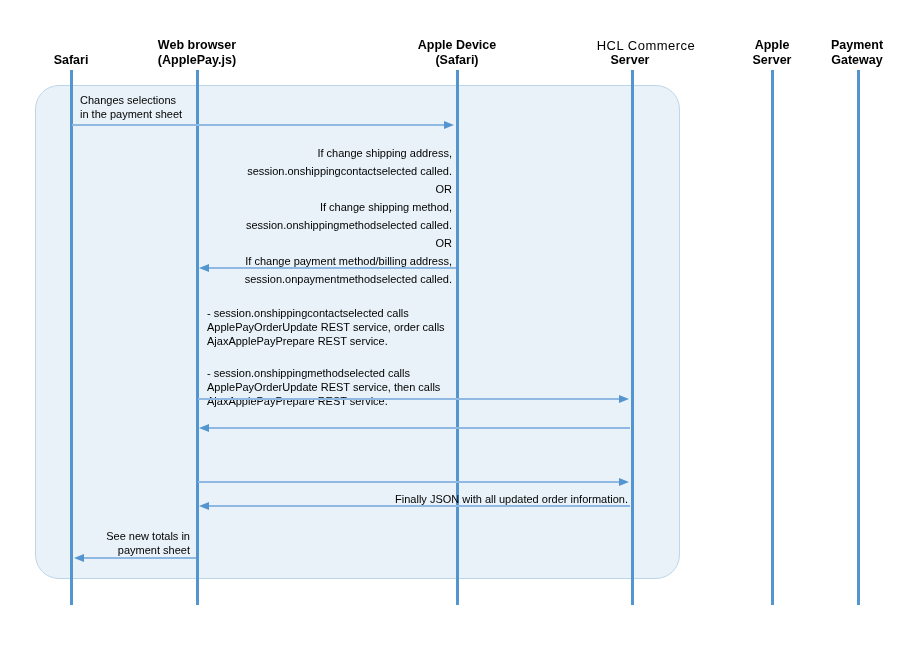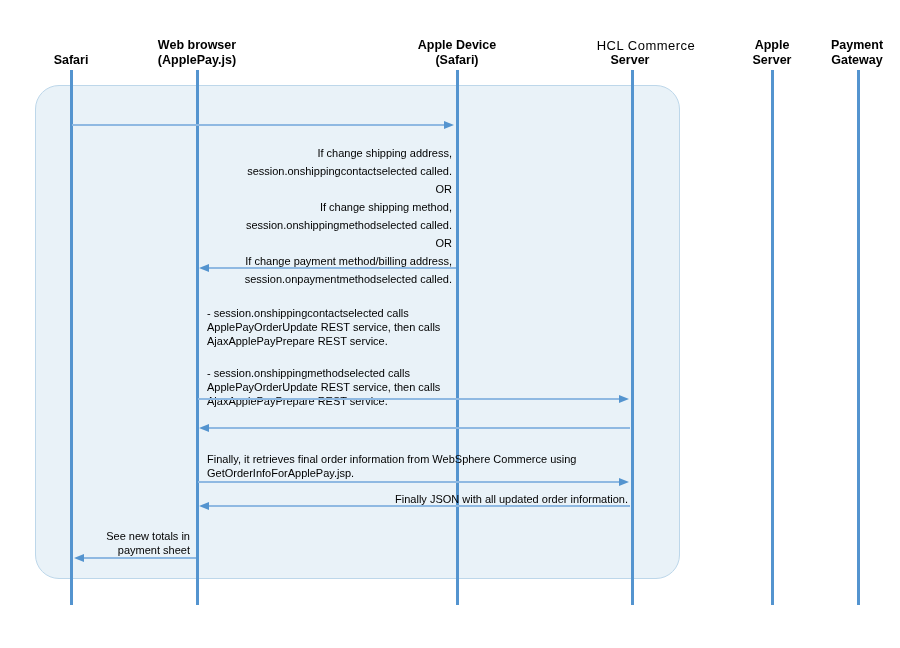--- a/index.html
+++ b/index.html
@@ -118,50 +118,50 @@
   </div>
   <div class="actor" style="left:687px">
     <span>Apple
 Server</span>
   </div>
   <div class="actor" style="left:772px">
     <span>Payment
 Gateway</span>
   </div>
 
+  <div class="msg tight" style="left:80px; top:93px;">Changes selections
+in the payment sheet</div>
   <div class="shaft" style="left:72px; top:124px; width:372px;"></div>
   <div class="head right" style="left:444px; top:121px;"></div>
 
   <div class="msg right-al" style="left:150px; top:144px; width:302px;">If change shipping address,
 session.onshippingcontactselected called.
 OR
 If change shipping method,
 session.onshippingmethodselected called.
 OR
 If change payment method/billing address,
 session.onpaymentmethodselected called.</div>
   <div class="shaft" style="left:209px; top:267px; width:247px;"></div>
   <div class="head left" style="left:199px; top:264px;"></div>
 
   <div class="msg tight" style="left:207px; top:292px; width:265px;">
     <div class="note-para">- session.onshippingcontactselected calls
-ApplePayOrderUpdate REST service, then calls
+ApplePayOrderUpdate REST service, order calls
 AjaxApplePayPrepare REST service.</div>
     <div class="note-para">- session.onshippingmethodselected calls
 ApplePayOrderUpdate REST service, then calls
 AjaxApplePayPrepare REST service.</div>
   </div>
   <div class="shaft" style="left:198px; top:398px; width:421px;"></div>
   <div class="head right" style="left:619px; top:395px;"></div>
 
   <div class="shaft" style="left:209px; top:427px; width:421px;"></div>
   <div class="head left" style="left:199px; top:424px;"></div>
 
-  <div class="msg tight" style="left:207px; top:452px; width:430px;">Finally, it retrieves final order information from WebSphere Commerce using
-GetOrderInfoForApplePay.jsp.</div>
   <div class="shaft" style="left:198px; top:481px; width:421px;"></div>
   <div class="head right" style="left:619px; top:478px;"></div>
 
   <div class="msg right-al" style="left:330px; top:490px; width:298px;">Finally JSON with all updated order information.</div>
   <div class="shaft" style="left:209px; top:505px; width:421px;"></div>
   <div class="head left" style="left:199px; top:502px;"></div>
 
   <div class="msg tight right-al" style="left:60px; top:529px; width:130px;">See new totals in
 payment sheet</div>
   <div class="shaft" style="left:84px; top:557px; width:112px;"></div>

